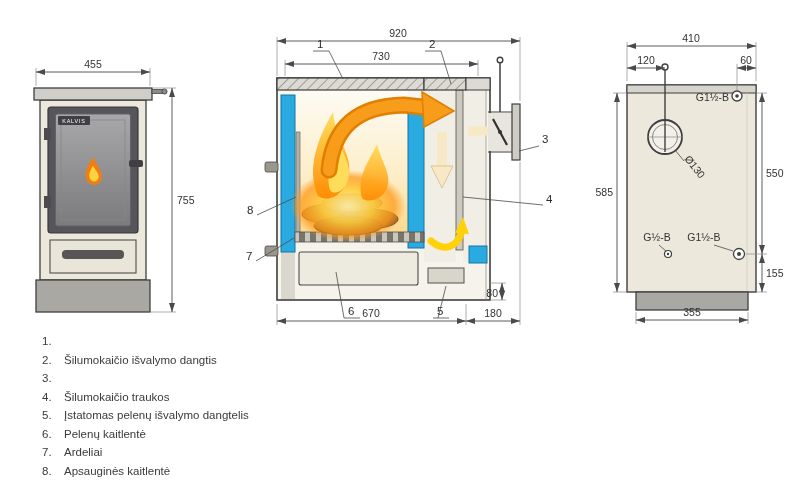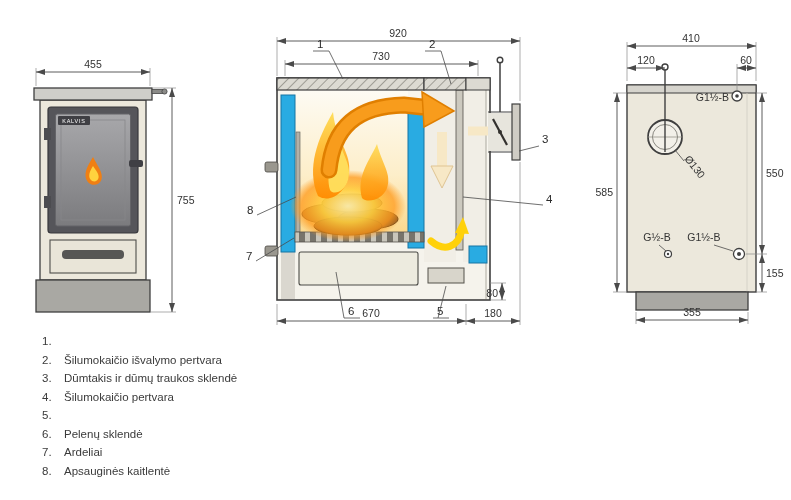--- a/index.html
+++ b/index.html
@@ -283,36 +283,36 @@
   </g>
 </svg>
 
 
 <div class="legend">
   <div class="legend-row">
     <span class="legend-num">1.</span>
   </div>
   <div class="legend-row">
     <span class="legend-num">2.</span>
-    <span class="legend-text">Šilumokaičio išvalymo pertvara</span>
+    <span class="legend-text">Šilumokaičio išvalymo dangtis</span>
   </div>
   <div class="legend-row">
     <span class="legend-num">3.</span>
-    <span class="legend-text">Dūmtakis ir dūmų traukos sklendė</span>
   </div>
   <div class="legend-row">
     <span class="legend-num">4.</span>
-    <span class="legend-text">Šilumokaičio pertvara</span>
+    <span class="legend-text">Šilumokaičio traukos</span>
   </div>
   <div class="legend-row">
     <span class="legend-num">5.</span>
+    <span class="legend-text">Įstatomas pelenų išvalymo dangtelis</span>
   </div>
   <div class="legend-row">
     <span class="legend-num">6.</span>
-    <span class="legend-text">Pelenų sklendė</span>
+    <span class="legend-text">Pelenų kaitlentė</span>
   </div>
   <div class="legend-row">
     <span class="legend-num">7.</span>
     <span class="legend-text">Ardeliai</span>
   </div>
   <div class="legend-row">
     <span class="legend-num">8.</span>
     <span class="legend-text">Apsauginės kaitlentė</span>
   </div>
 </div>

